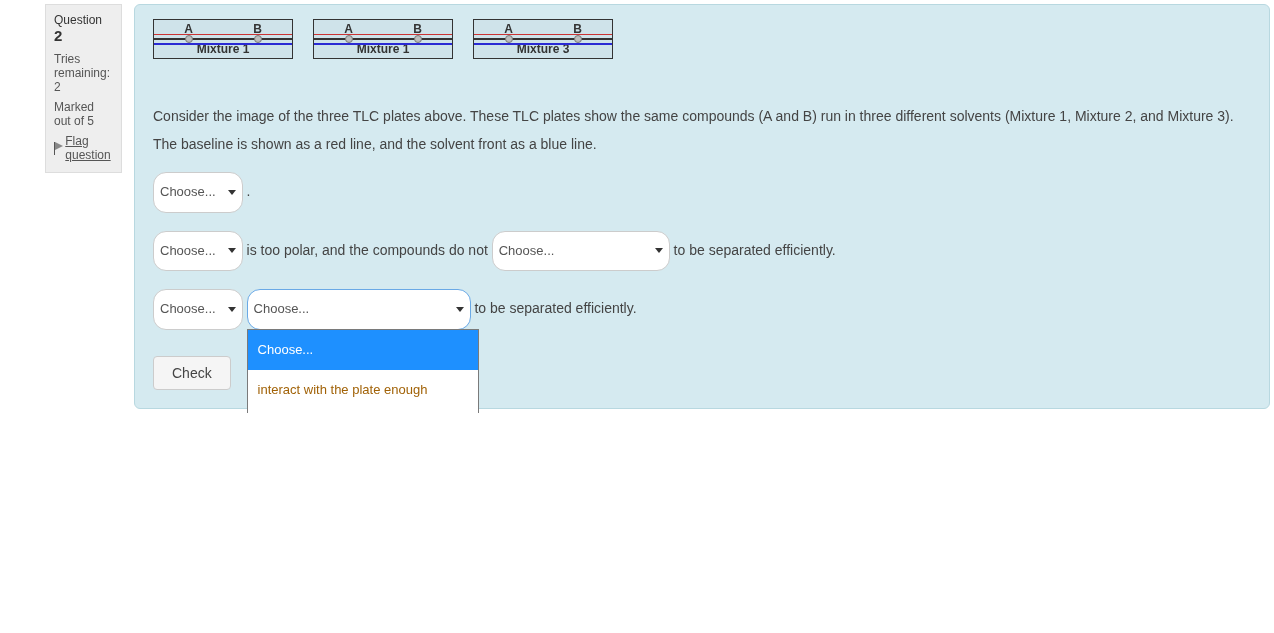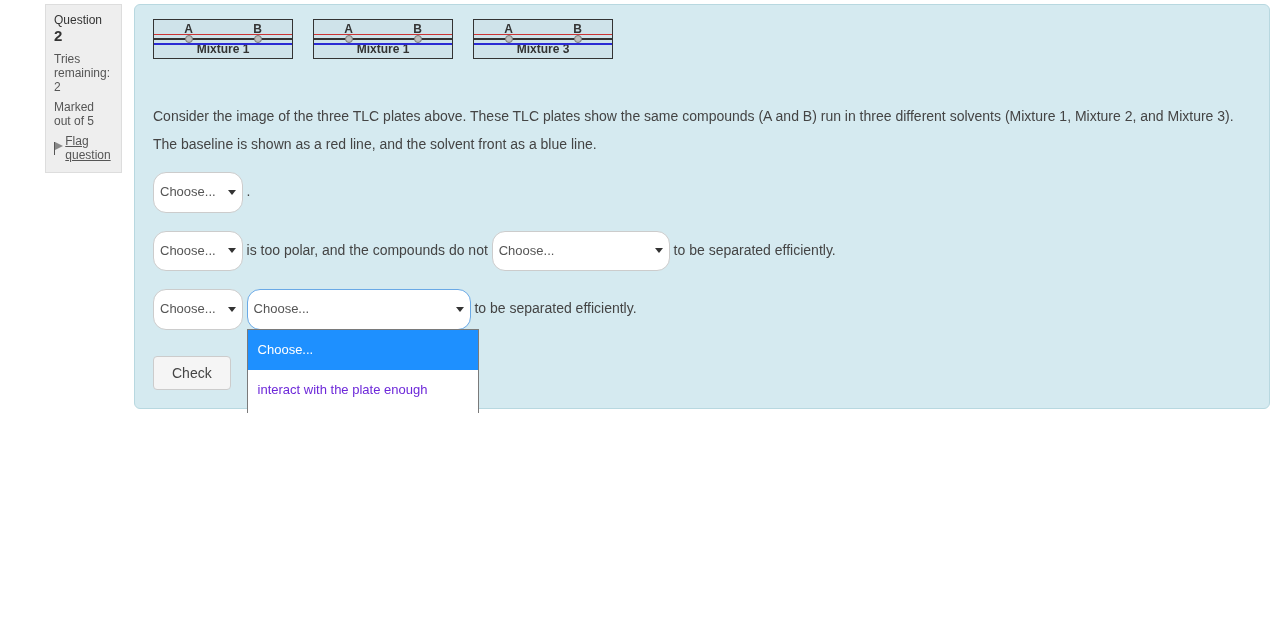--- a/index.html
+++ b/index.html
@@ -102,21 +102,21 @@
     border-top:5px solid #333; margin-left:4px;
   }
   .select-wrap.wide { min-width:178px; justify-content:space-between; }
   .select-wrap.xwide { min-width:224px; justify-content:space-between; }
   .dropdown {
     position:absolute; top:100%; left:-1px; min-width:232px;
     background:#fff; border:1px solid #7a7a7a; z-index:10;
     margin-top:0px;
   }
   .dropdown .opt {
-    padding:6px 10px; font-size:13px; color:#6d28d9; cursor:pointer; white-space:nowrap;
+    padding:6px 10px; font-size:13px; color:#a16207; cursor:pointer; white-space:nowrap;
   }
   .dropdown .opt.selected { background:#1e90ff; color:#fff; }
   .check-btn {
     margin-top:8px; background:#f5f5f5; border:1px solid #ccc; border-radius:4px;
     padding:8px 18px; font-size:14px; color:#444; cursor:pointer;
   }
 </style>
 </head>
 <body>
 

